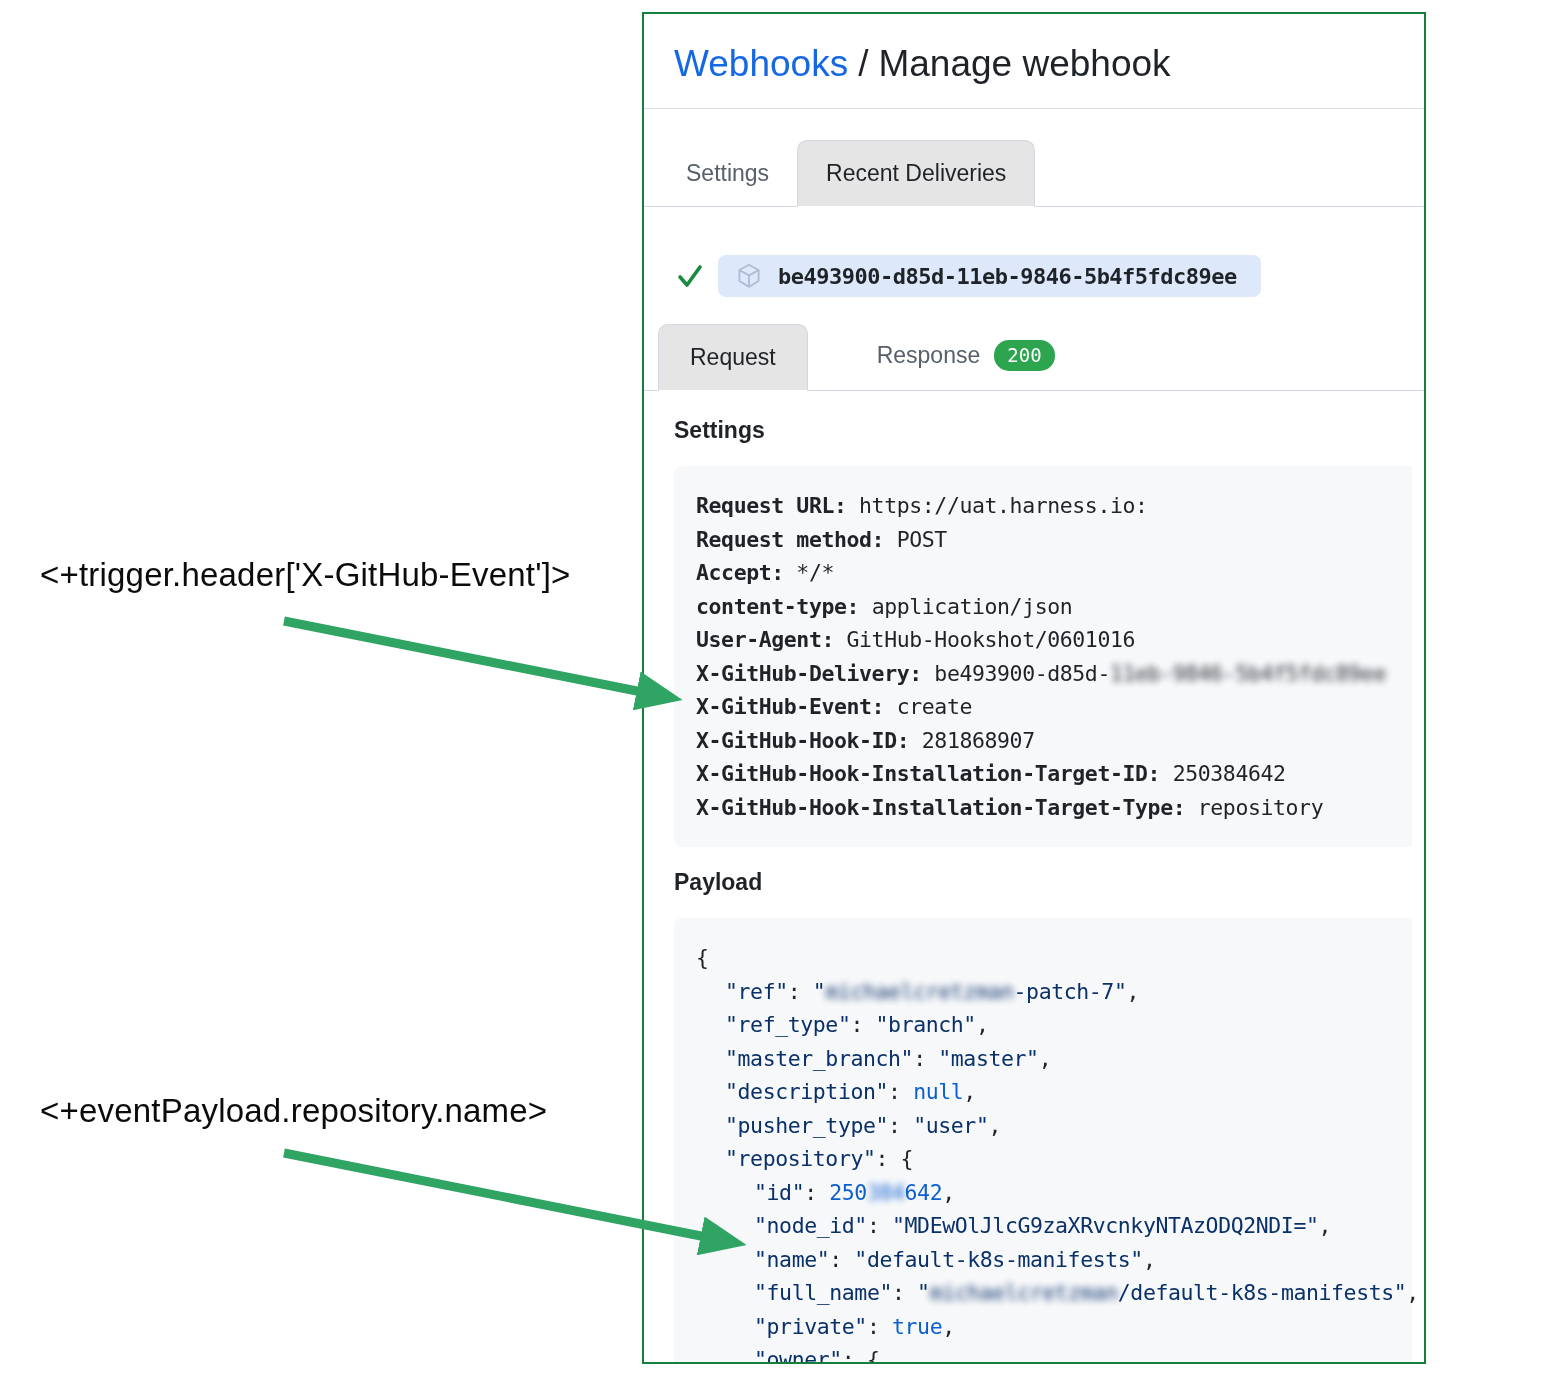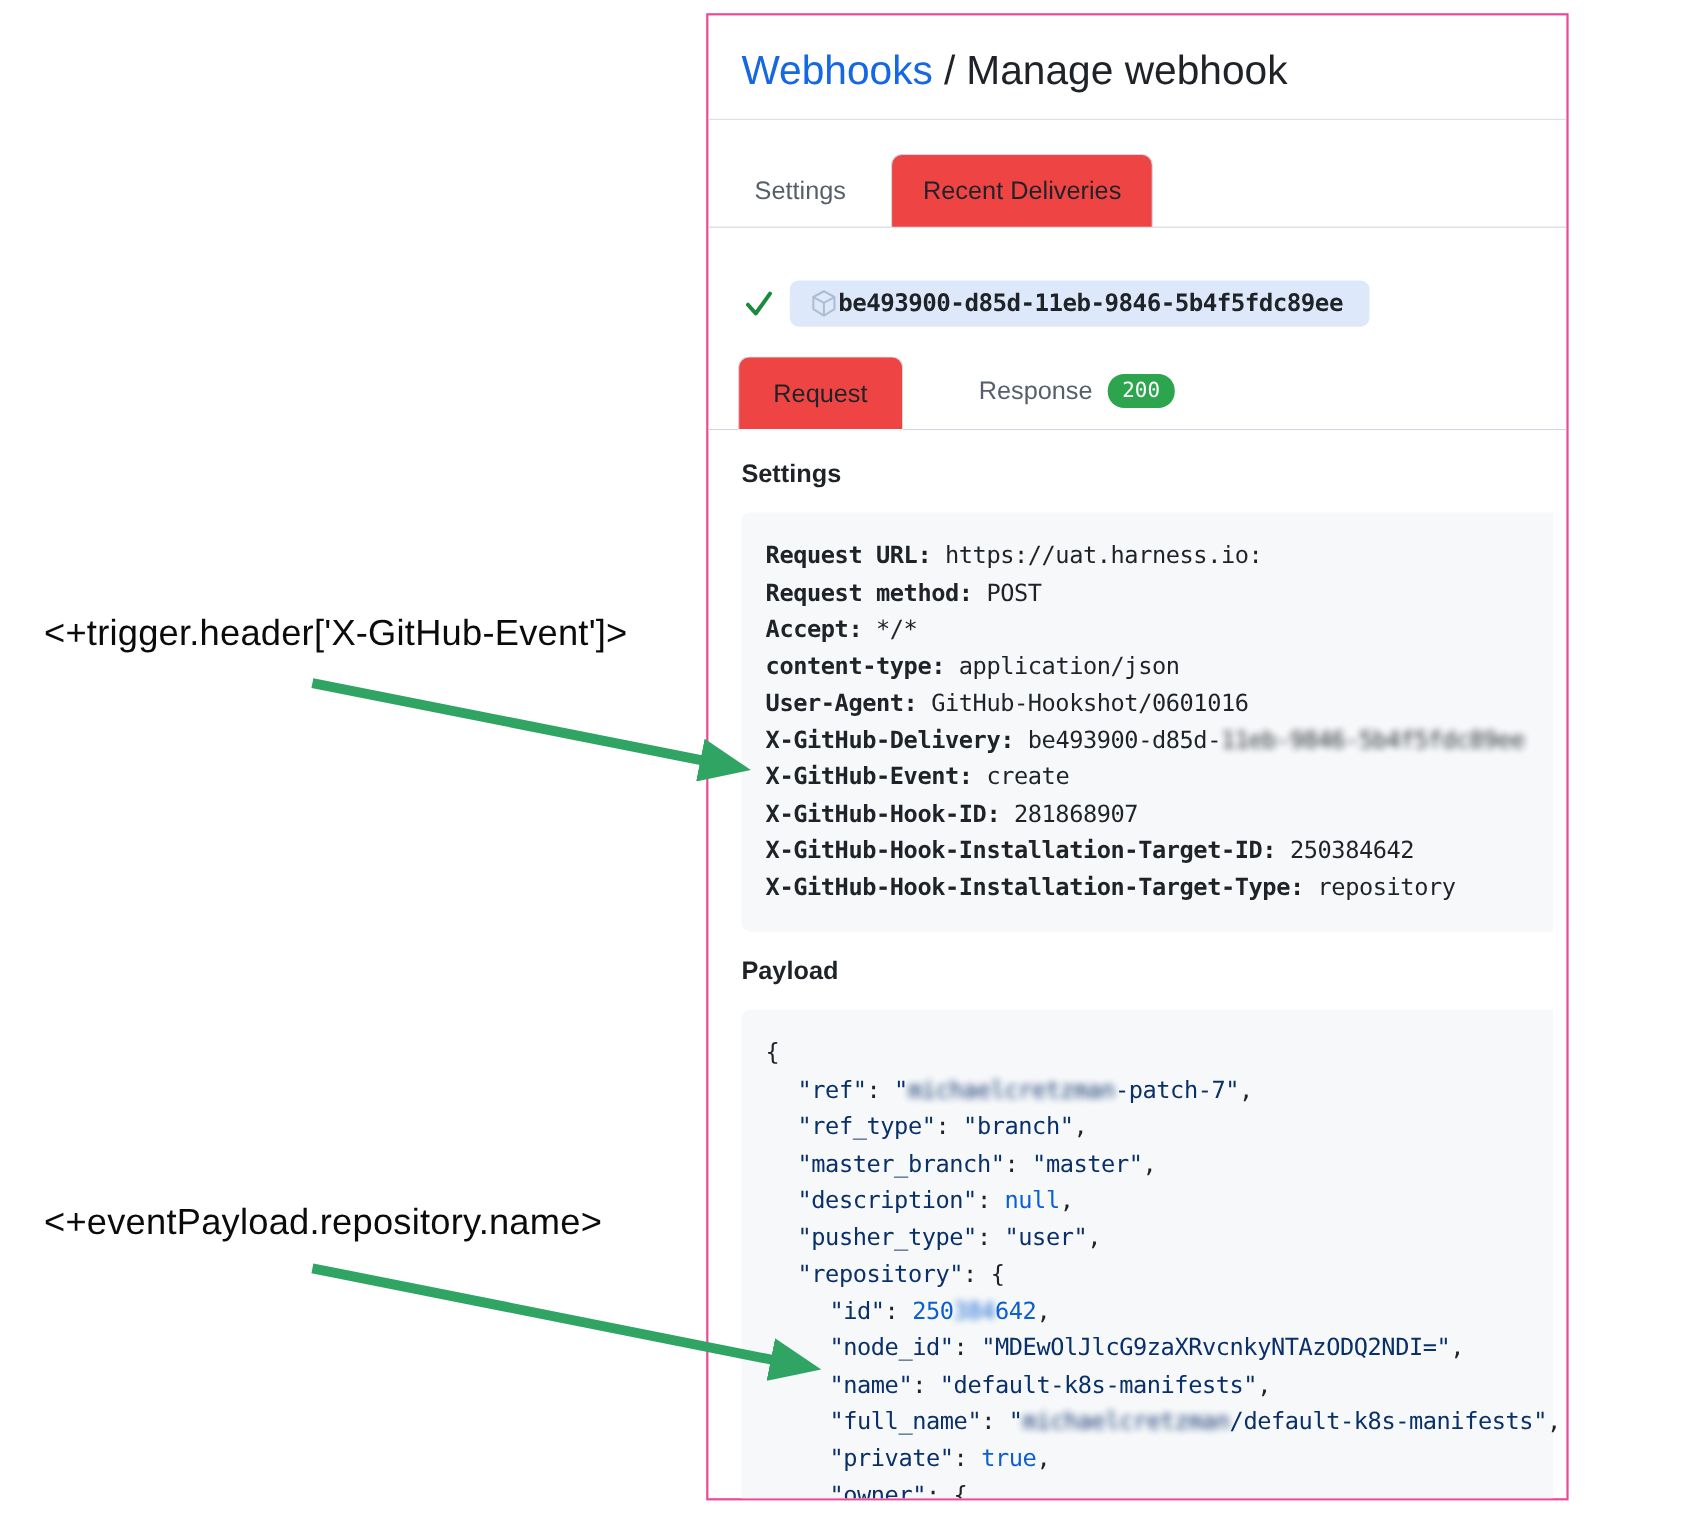--- a/index.html
+++ b/index.html
@@ -7,40 +7,40 @@
           font-family:"Liberation Sans",sans-serif;color:#1f2328;}
 
   
   .annotation{position:absolute;font-size:33px;color:#0b0b0b;letter-spacing:0.2px;white-space:nowrap;}
   .anno-1{left:40px;top:556px;}
   .anno-2{left:40px;top:1092px;}
   .arrow-overlay{position:absolute;left:0;top:0;width:1551px;height:1381px;pointer-events:none;z-index:5;}
 
   
   .panel{position:absolute;left:642px;top:12px;width:784px;height:1352px;background:#fff;
-         border:2px solid #ec4899;box-sizing:border-box;overflow:hidden;}
+         border:2px solid #15803d;box-sizing:border-box;overflow:hidden;}
 
   .page-head{margin:28px 30px 0 30px;font-size:37px;line-height:44px;font-weight:400;color:#1f2328;white-space:nowrap;}
   .page-head .crumb{color:#1568e2;text-decoration:none;cursor:pointer;}
   .page-head .sep{margin:0 10px;color:#1f2328;}
   .head-divider{border:none;border-top:1px solid #d8dee4;margin:22px 0 0 0;}
 
   .tabbar{display:flex;align-items:flex-end;border-bottom:1px solid #d0d7de;padding-left:14px;}
   .tabbar.first{margin-top:31px;}
   .tabbar.second{margin-top:24px;gap:37px;}
   .tab{font-size:23px;color:#57606a;padding:19px 28px;cursor:pointer;white-space:nowrap;}
-  .tab.active{background:#ef4444;border:1px solid #d0d7de;border-bottom:1px solid #fff;margin-bottom:-1px;
-              border-radius:10px 10px 0 0;color:#1f2328;margin-left:13px;}
+  .tab.active{background:#e5e5e5;border:1px solid #d0d7de;border-bottom:1px solid #fff;margin-bottom:-1px;
+              border-radius:10px 10px 0 0;color:#1f2328;}
   .tab.with-badge{display:flex;align-items:center;padding:19px 20px 19px 32px;}
   .status-badge{display:inline-block;background:#2da44e;color:#fff;font-family:"DejaVu Sans Mono",monospace;
                 font-size:19px;line-height:19px;padding:6px 13px;border-radius:15px;margin-left:14px;}
 
   .delivery-row{display:flex;align-items:center;margin:48px 0 0 30px;gap:12px;}
   .check{color:#1a8a3c;width:32px;height:32px;flex:none;}
-  .guid-pill{display:flex;align-items:center;background:#dde9fb;border-radius:8px;
+  .guid-pill{display:flex;align-items:center;gap:16px;background:#dde9fb;border-radius:8px;
              padding:8px 24px 8px 18px;cursor:pointer;}
   .guid-pill .pkg{width:26px;height:26px;flex:none;}
   .guid{font-family:"DejaVu Sans Mono",monospace;font-size:22px;font-weight:700;color:#1f2328;letter-spacing:-0.5px;}
 
   .section-title{margin:26px 0 0 30px;font-size:23px;font-weight:700;color:#1f2328;}
   .section-title.payload{margin-top:22px;}
 
   .codebox{margin:22px 12px 0 30px;background:#f6f8fa;border-radius:8px 0 0 8px;
            padding:23px 10px 23px 22px;font-family:"DejaVu Sans Mono",monospace;
            font-size:21.5px;line-height:33.5px;color:#1f2328;letter-spacing:-0.4px;}

